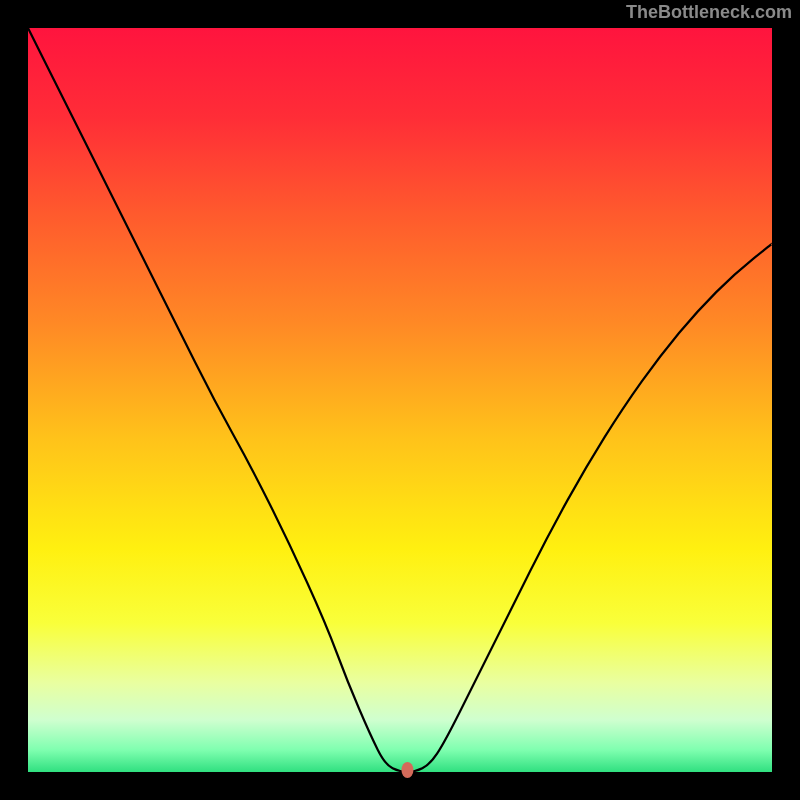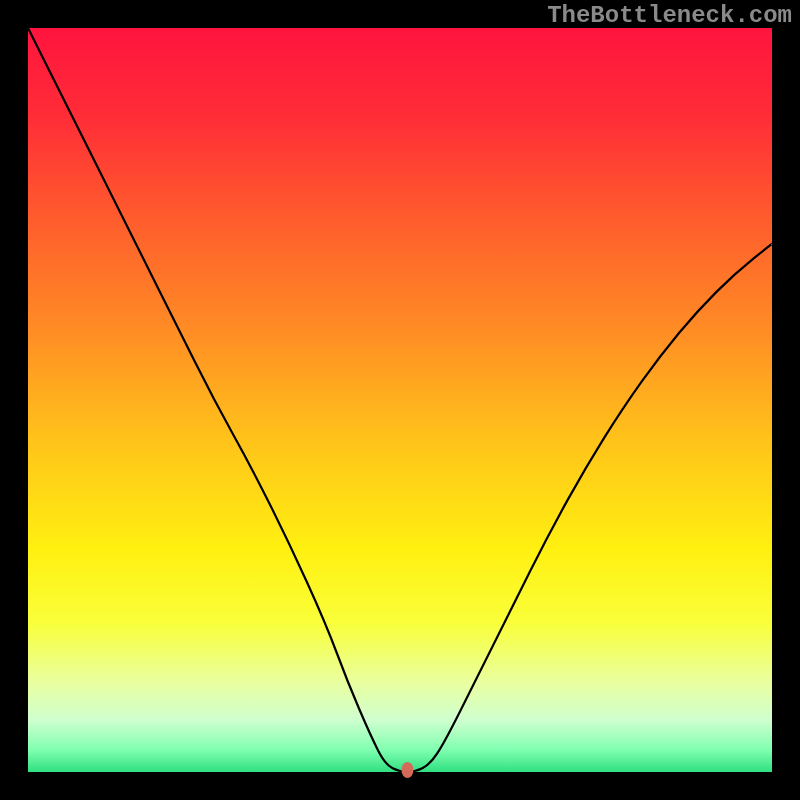--- a/index.html
+++ b/index.html
@@ -12,22 +12,22 @@
   }
   .container {
     position: relative;
     width: 800px;
     height: 800px;
   }
   .watermark {
     position: absolute;
     top: 2px;
     right: 8px;
-    font-family: Liberation Mono, monospace;
-    font-size: 24px;
+    font-family: Liberation Sans, sans-serif;
+    font-size: 18px;
     font-weight: bold;
     color: #8a8a8a;
     z-index: 10;
     margin-left: 37px;
   }
   svg {
     display: block;
   }
 </style>
 </head>

